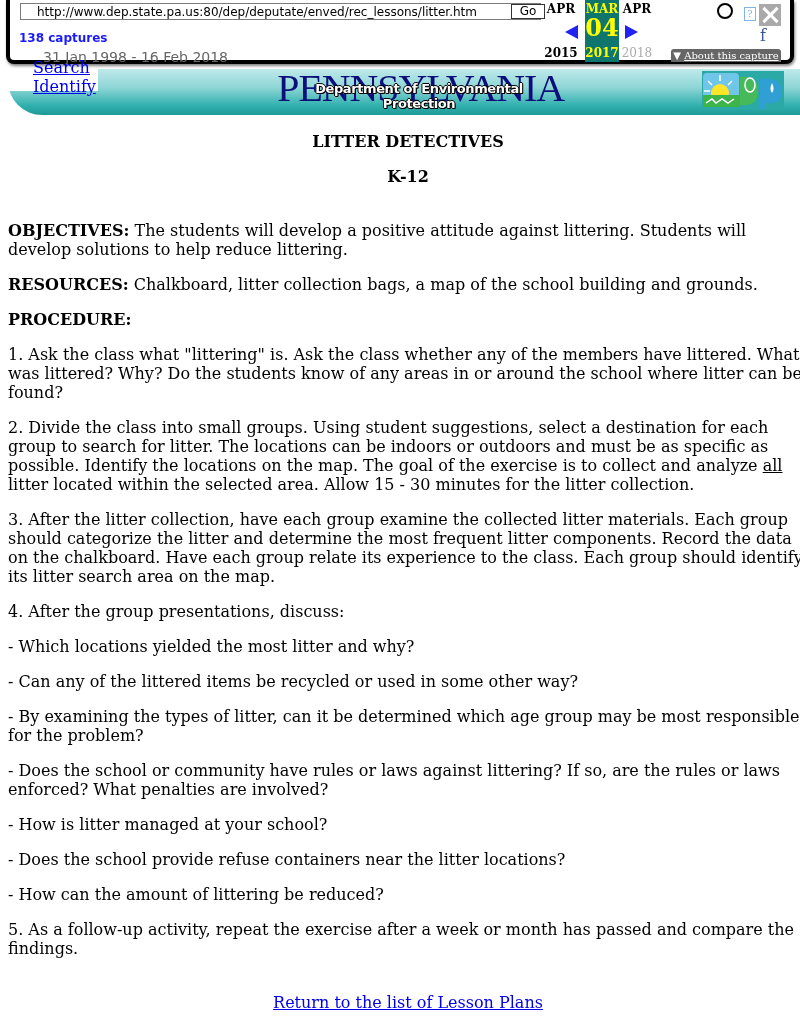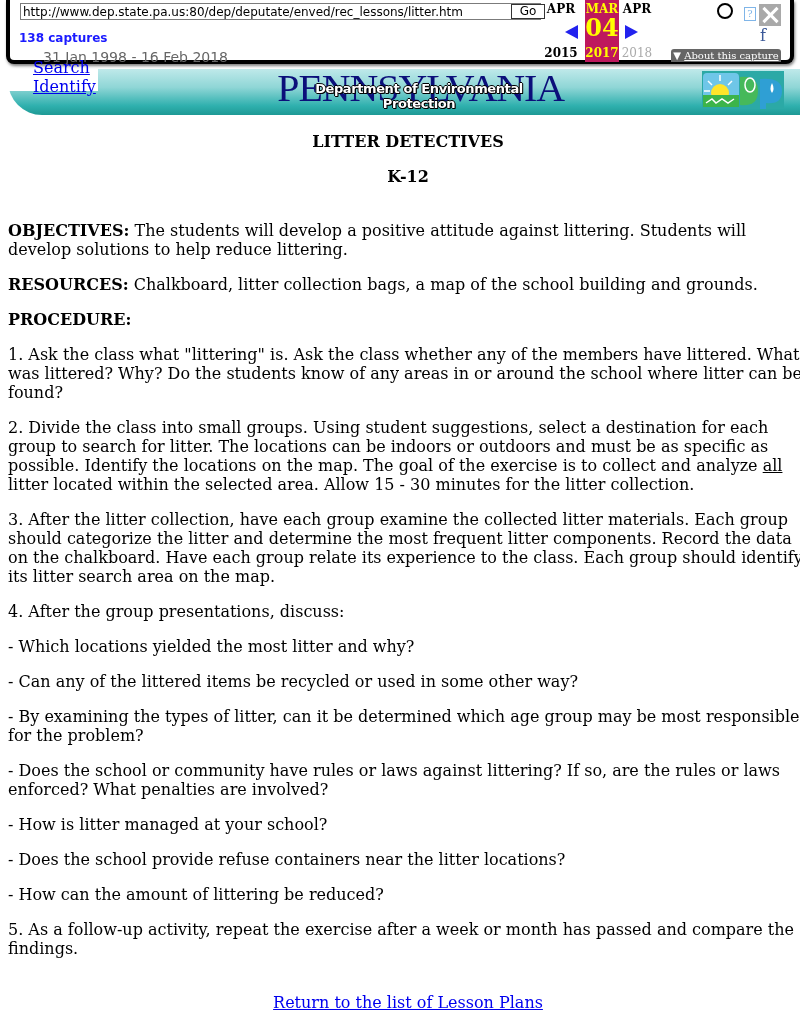--- a/index.html
+++ b/index.html
@@ -8,36 +8,36 @@
   
   #wb-toolbar {
     position: absolute; left: 6px; top: 0; width: 788px; height: 64px;
     background: #fff; border: 4px solid #000; border-top: none;
     border-radius: 0 0 8px 8px; box-sizing: border-box;
     box-shadow: 1px 2px 3px rgba(0,0,0,0.5);
     font-family: "DejaVu Sans", sans-serif;
   }
   #wb-url {
     position: absolute; left: 10px; top: 3px; width: 521px; height: 17px;
-    border: 1px solid #7b7b7b; font-size: 12px; padding: 0 2px; box-sizing: border-box;
+    border: 1px solid #7b7b7b; font-size: 12px; padding: 0 16px; box-sizing: border-box;
     font-family: "DejaVu Sans", sans-serif; color: #000; line-height: 15px;
   }
   #wb-go {
     position: absolute; left: 501px; top: 4px; width: 34px; height: 15px;
     border: 1px solid #333; background: #fff; font-size: 12px; line-height: 13px;
     box-sizing: border-box; padding: 0; font-family: "DejaVu Sans", sans-serif;
   }
   #wb-captures { position: absolute; left: 9px; top: 31px; font-size: 12px; font-weight: bold; color: #1a1aff; }
   #wb-range { position: absolute; left: 9px; top: 49px; font-size: 14px; color: #666; margin-left: 24px; }
 
   .wb-col { position: absolute; top: 0; width: 34px; text-align: center; font-weight: bold; }
   .wb-month { font-size: 12px; position: absolute; top: 2px; width: 100%; text-align: center; }
   .wb-year { font-size: 12px; position: absolute; top: 46px; width: 100%; text-align: center; }
   #wb-prev { left: 544px; color: #000; }
-  #wb-cur { left: 585px; width: 34px; height: 62px; background: #be185d; color: #ffff00; }
+  #wb-cur { left: 585px; width: 34px; height: 62px; background: #0f766e; color: #ffff00; }
   #wb-next { left: 620px; color: #000; }
   #wb-next .wb-year { color: #aaa; font-weight: normal; }
   #wb-day { position: absolute; top: 14px; width: 100%; text-align: center; font-size: 24px; font-weight: bold; color: #ffff00; line-height: 28px; }
   .wb-arrow { position: absolute; top: 25px; width: 0; height: 0; border-top: 7px solid transparent; border-bottom: 7px solid transparent; }
   #wb-arrow-left { left: 565px; border-right: 13px solid #2222ee; }
   #wb-arrow-right { left: 625px; border-left: 13px solid #2222ee; }
 
   #wb-circle { position: absolute; left: 717px; top: 3px; width: 12px; height: 12px; border: 2px solid #000; border-radius: 50%; }
   #wb-help { position: absolute; left: 744px; top: 7px; width: 10px; height: 12px; border: 1px solid #7fb5e8; color: #7fb5e8; font-size: 10px; line-height: 12px; text-align: center; }
   #wb-close { position: absolute; left: 759px; top: 4px; width: 22px; height: 22px; background: #a9a9a9; }

